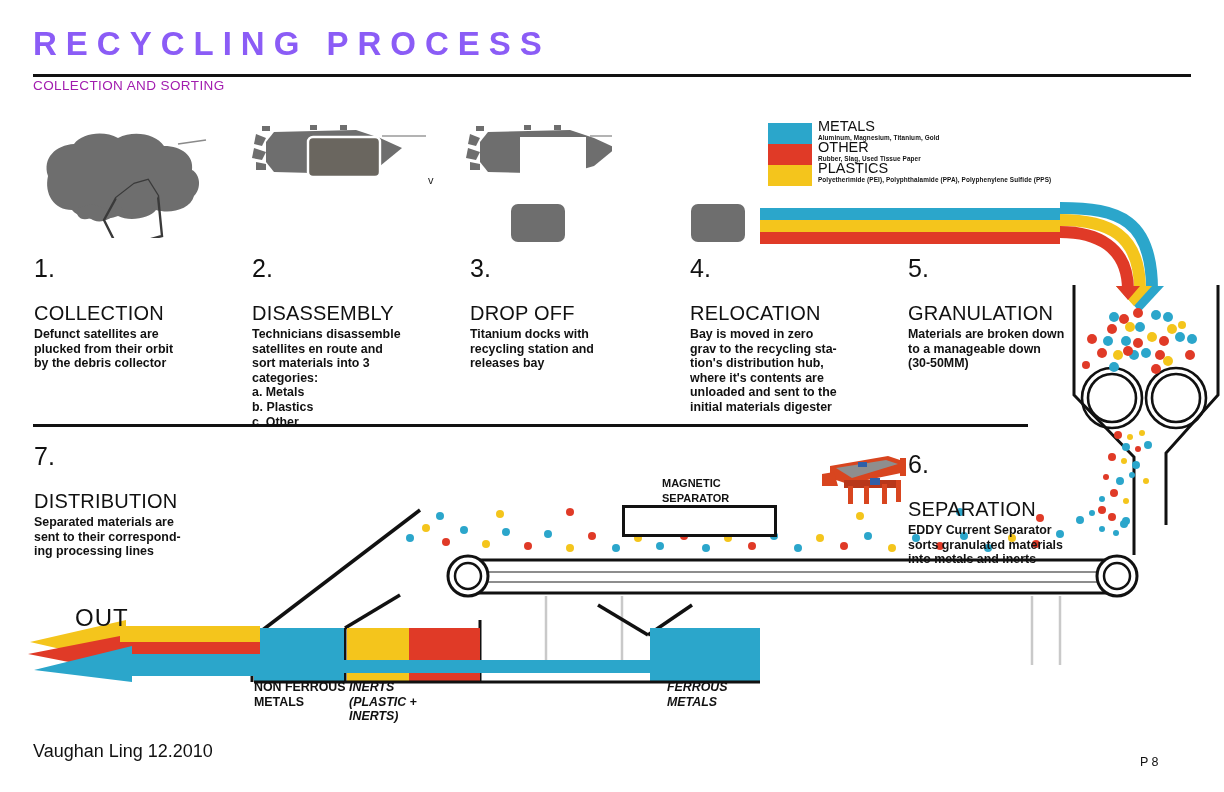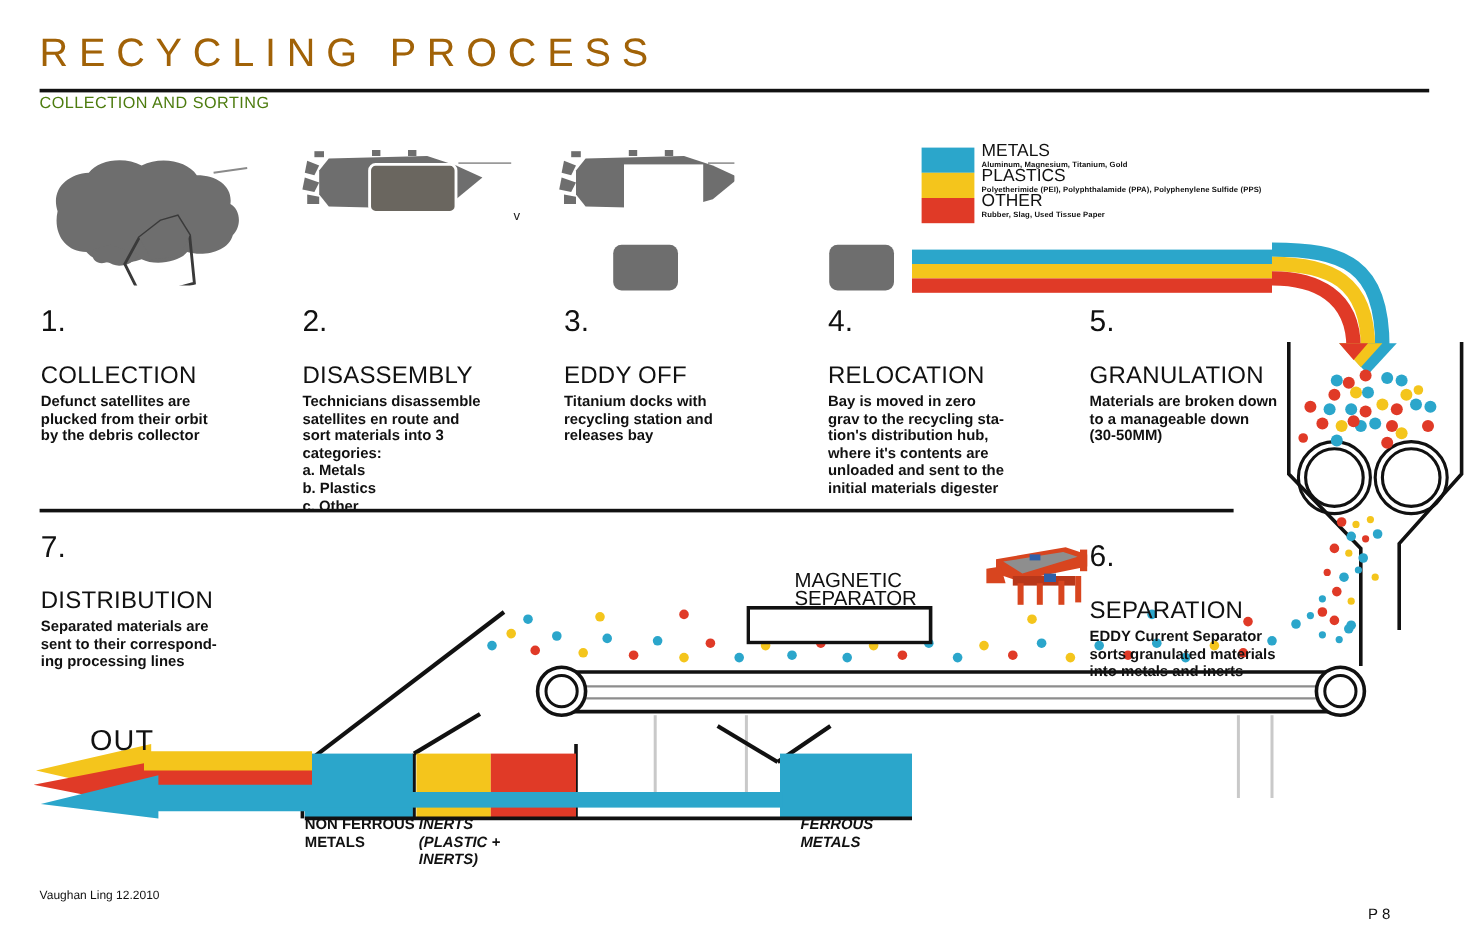--- a/index.html
+++ b/index.html
@@ -2,45 +2,45 @@
 <html><head>
 <meta charset="utf-8">
 <style>
   html,body{margin:0;padding:0;background:#ffffff;}
   body{width:1224px;height:792px;position:relative;overflow:hidden;
        font-family:"Liberation Sans", sans-serif;color:#1a1a1a;}
   .page{position:absolute;left:0;top:0;width:1224px;height:792px;}
   .abs{position:absolute;}
 
   
-  #title{left:33px;top:25px;font-size:33px;letter-spacing:9px;font-weight:400;color:#a16207;}
+  #title{left:33px;top:25px;font-size:33px;letter-spacing:9px;font-weight:700;color:#8b5cf6;}
   #rule-top{left:33px;top:74px;width:1158px;height:3px;background:#111;}
-  #subtitle{left:33px;top:78px;font-size:13.5px;letter-spacing:0.4px;color:#4d7c0f;}
+  #subtitle{left:33px;top:78px;font-size:13.5px;letter-spacing:0.4px;color:#a21caf;}
 
   #rule-mid{left:33px;top:424px;width:995px;height:3px;background:#111;}
 
   
   .step{width:180px;}
   .step .num{font-size:25px;line-height:25px;color:#111;font-weight:400;}
   .step .hd{font-size:20px;line-height:24px;letter-spacing:0.2px;color:#111;margin-top:20px;}
   .step .bd{font-size:12.4px;line-height:14.6px;color:#111;margin-top:2px;font-weight:bold;}
   .step .bd div{white-space:nowrap;}
 
   
   #legend{left:768px;top:123px;width:300px;}
   .lg-row{position:relative;height:21px;}
   .lg-sw{position:absolute;left:0;top:0;width:44px;height:21px;}
   .lg-tx{position:absolute;left:50px;top:-4px;}
   .lg-tx .t1{font-size:14.5px;line-height:15px;color:#111;}
   .lg-tx .t2{font-size:6.4px;line-height:8px;color:#111;font-weight:bold;letter-spacing:0.1px;}
   .greybox{position:absolute;background:#6e6e6e;border-radius:7px;}
   .label{position:absolute;font-size:12.4px;line-height:14.6px;font-weight:bold;color:#111;}
   #out-word{left:75px;top:604px;font-size:24px;letter-spacing:1px;color:#111;}
-  #magsep-label{left:662px;top:476px;font-size:17px;line-height:15px;text-align:left;color:#111;font-weight:normal;}
-  #footer-left{left:33px;top:741px;font-size:10px;color:#111;}
+  #magsep-label{left:662px;top:476px;font-size:11px;line-height:15px;text-align:left;color:#111;font-weight:bold;}
+  #footer-left{left:33px;top:741px;font-size:18px;color:#111;}
   #footer-right{left:1140px;top:755px;font-size:12.5px;color:#111;}
 
   svg{display:block;}
 </style>
 </head>
 <body>
 
 <div class="page">
 
   <div class="abs" id="title">RECYCLING PROCESS</div>
@@ -88,31 +88,31 @@
 
   <div class="abs" id="legend">
     <div class="lg-row">
       <div class="lg-sw" style="background:#2ba6cb"></div>
       <div class="lg-tx">
         <div class="t1">METALS</div>
         <div class="t2">Aluminum, Magnesium, Titanium, Gold</div>
       </div>
     </div>
     <div class="lg-row">
+      <div class="lg-sw" style="background:#e03a27"></div>
+      <div class="lg-tx">
+        <div class="t1">OTHER</div>
+        <div class="t2">Rubber, Slag, Used Tissue Paper</div>
+      </div>
+    </div>
+    <div class="lg-row">
       <div class="lg-sw" style="background:#f4c51c"></div>
       <div class="lg-tx">
         <div class="t1">PLASTICS</div>
         <div class="t2">Polyetherimide (PEI), Polyphthalamide (PPA), Polyphenylene Sulfide (PPS)</div>
-      </div>
-    </div>
-    <div class="lg-row">
-      <div class="lg-sw" style="background:#e03a27"></div>
-      <div class="lg-tx">
-        <div class="t1">OTHER</div>
-        <div class="t2">Rubber, Slag, Used Tissue Paper</div>
       </div>
     </div>
   </div>
 
   <svg class="abs" style="left:760px;top:200px;" width="464" height="120">
     <path d="M0,8 L1020,8" stroke="#2ba6cb" stroke-width="0" fill="none"></path>
 
     <rect x="0" y="8" width="300" height="12" fill="#2ba6cb"></rect>
     <rect x="0" y="20" width="300" height="12" fill="#f4c51c"></rect>
     <rect x="0" y="32" width="300" height="12" fill="#e03a27"></rect>
@@ -334,21 +334,21 @@
       <div>sort materials into 3</div>
       <div>categories:</div>
       <div>a. Metals</div>
       <div>b. Plastics</div>
       <div>c. Other</div>
     </div>
   </div>
 
   <div class="abs step" style="left:470px;top:256px;">
     <div class="num">3.</div>
-    <div class="hd">EDDY OFF</div>
+    <div class="hd">DROP OFF</div>
     <div class="bd">
       <div>Titanium docks with</div>
       <div>recycling station and</div>
       <div>releases bay</div>
     </div>
   </div>
 
   <div class="abs step" style="left:690px;top:256px;">
     <div class="num">4.</div>
     <div class="hd">RELOCATION</div>

